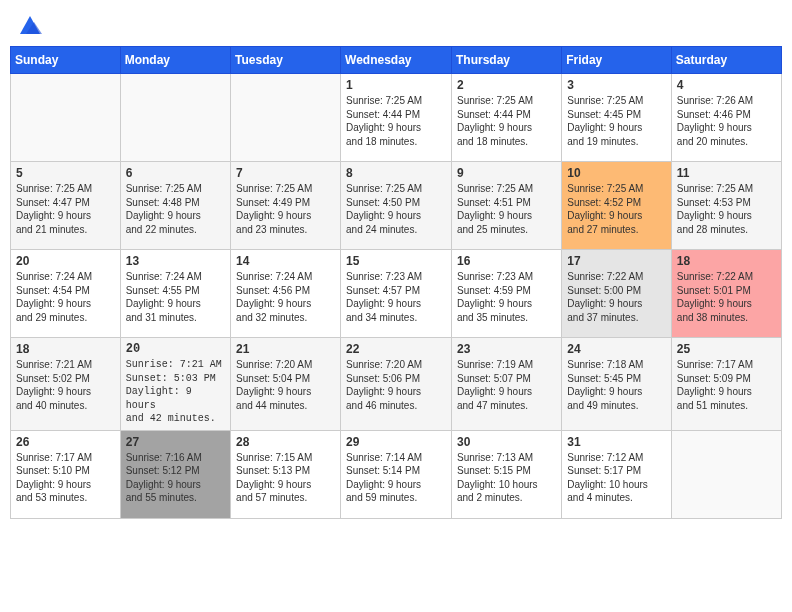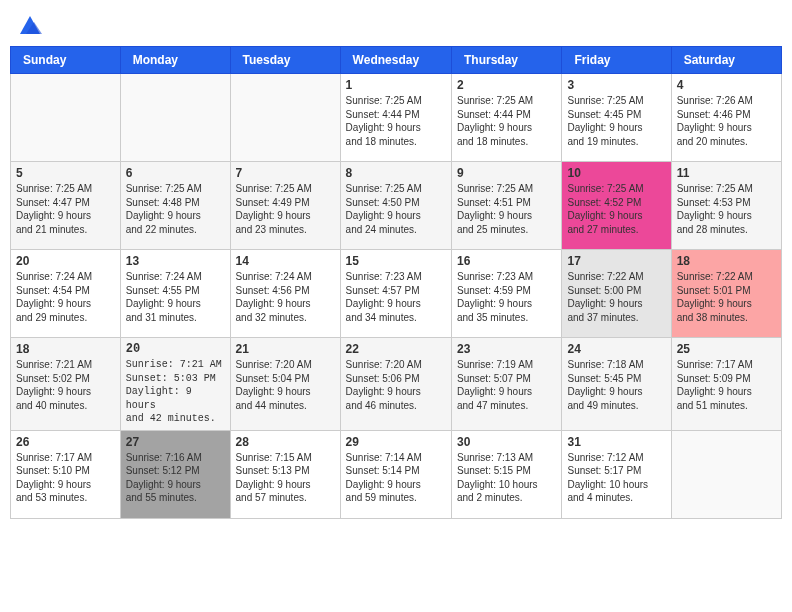--- a/index.html
+++ b/index.html
@@ -55,21 +55,21 @@
     .calendar {
       width: 100%;
       border-collapse: collapse;
       border: 1px solid #ccc;
     }
     .calendar th {
       background: #2563eb;
       color: #fff;
       font-size: 12px;
       font-weight: bold;
-      padding: 6px 12px;
+      padding: 6px 4px;
       text-align: left;
       border: 1px solid #1d4ed8;
     }
     .calendar td {
       border: 1px solid #ccc;
       vertical-align: top;
       padding: 4px 5px;
       font-size: 10.5px;
       color: #333;
       width: 113px;
@@ -196,21 +196,21 @@
 Daylight: 9 hours
 and 24 minutes.</div>
           </td>
           <td style="background: rgb(245, 245, 245);">
             <span class="day-number">9</span>
             <div class="day-info" style="white-space: pre-line;">Sunrise: 7:25 AM
 Sunset: 4:51 PM
 Daylight: 9 hours
 and 25 minutes.</div>
           </td>
-          <td style="background: #ec4899;">
+          <td style="background: #fdba74;">
             <span class="day-number">10</span>
             <div class="day-info" style="white-space: pre-line;">Sunrise: 7:25 AM
 Sunset: 4:52 PM
 Daylight: 9 hours
 and 27 minutes.</div>
           </td>
           <td style="background: rgb(245, 245, 245);">
             <span class="day-number">11</span>
             <div class="day-info" style="white-space: pre-line;">Sunrise: 7:25 AM
 Sunset: 4:53 PM

